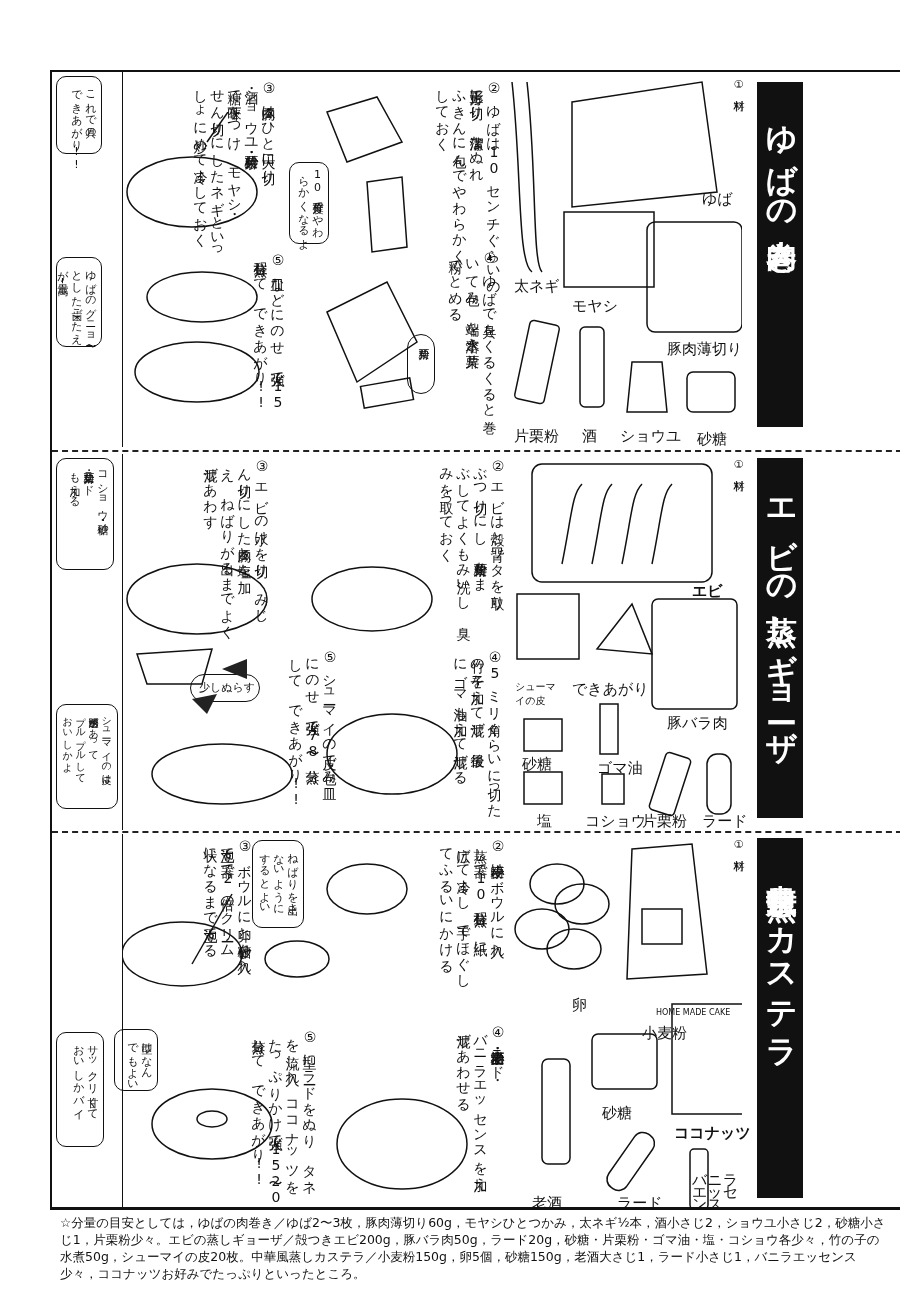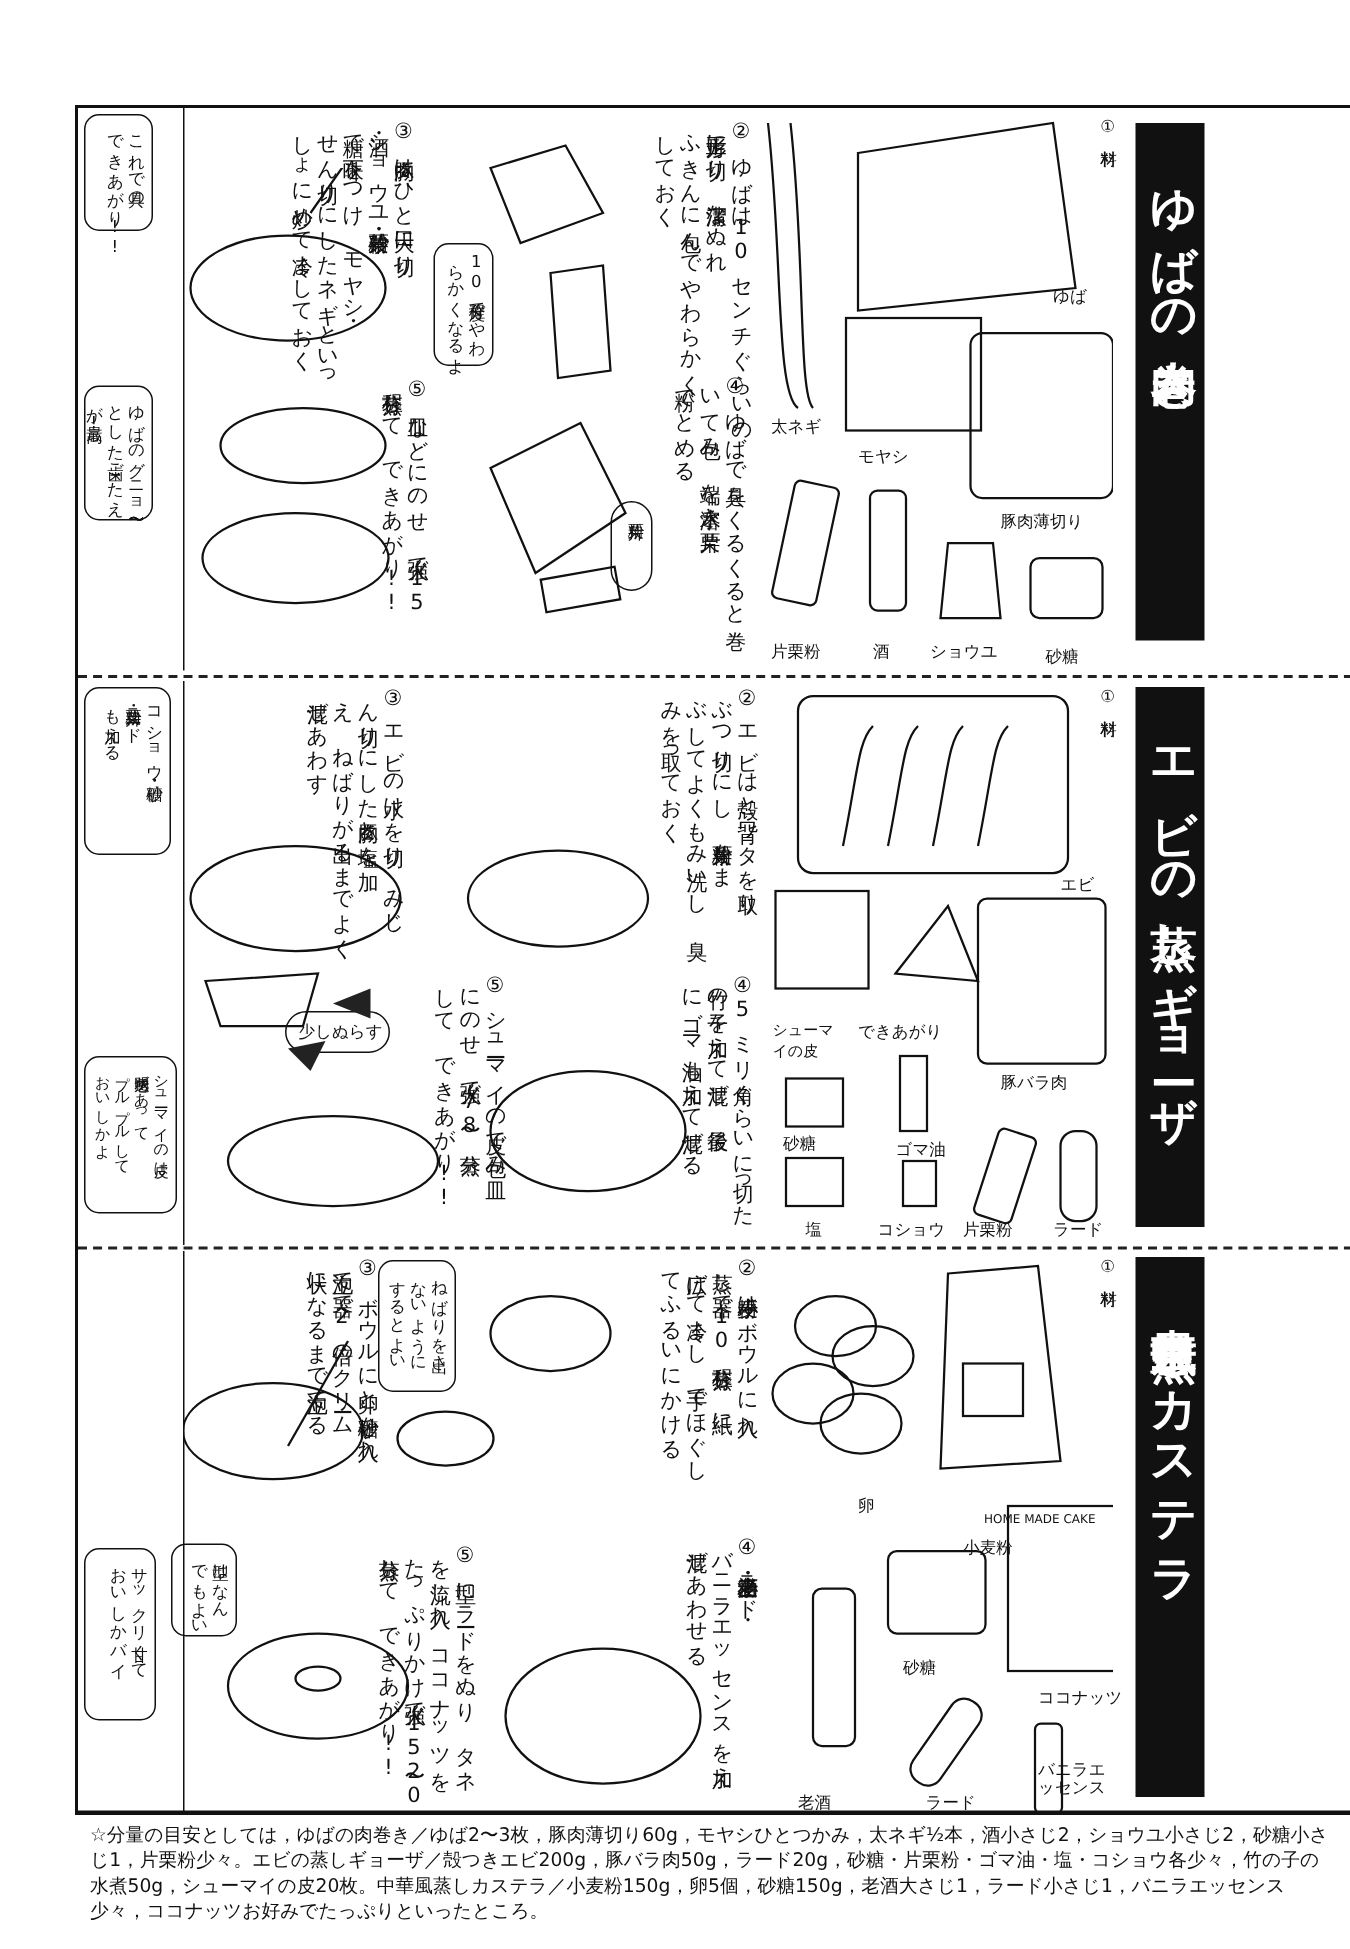--- a/index.html
+++ b/index.html
@@ -3,21 +3,21 @@
 <meta charset="utf-8">
 <style>
   html, body { margin:0; padding:0; background:#ffffff; }
   body { width:900px; height:1299px; position:relative; overflow:hidden; font-family:"DejaVu Sans", sans-serif; color:#111; }
   .frame { position:absolute; left:50px; top:70px; width:860px; height:1140px; border-top:2px solid #111; border-left:2px solid #111; border-bottom:3px solid #111; box-sizing:border-box; }
   .panel { position:absolute; left:0; width:860px; }
   .divider { position:absolute; left:0; width:860px; height:0; border-top:2px dashed #222; }
   .vt { writing-mode:vertical-rl; text-orientation:upright; font-size:14px; line-height:17px; letter-spacing:0; position:absolute; white-space:pre; }
   .title-bar { position:absolute; background:#111; color:#fff; writing-mode:vertical-rl; text-orientation:upright; font-weight:bold; font-size:31px; letter-spacing:2px; text-align:start; padding-top:22px; box-sizing:border-box; }
   .mat-label { position:absolute; writing-mode:vertical-rl; text-orientation:upright; font-size:11px; line-height:12px; }
-  .ing-label { position:absolute; font-size:11px; white-space:nowrap; }
+  .ing-label { position:absolute; font-size:15px; white-space:nowrap; }
   .bubble { position:absolute; border:1.5px solid #111; border-radius:10px; background:#fff; writing-mode:vertical-rl; text-orientation:upright; font-size:11px; line-height:14px; padding:5px 4px; box-sizing:border-box; white-space:pre; }
   .char-col { position:absolute; left:0; width:70px; border-right:1.5px solid #111; }
   .ill { position:absolute; }
   .footer { position:absolute; left:60px; top:1214px; width:830px; font-size:12.5px; line-height:17px; }
   .sketch { stroke:#111; fill:none; stroke-width:1.5; }
 </style>
 </head>
 <body>
 
 <div class="frame">
@@ -98,21 +98,21 @@
       <rect class="sketch" x="5" y="140" width="62" height="65"></rect>
       <path class="sketch" d="M85 195 L120 150 L140 200 Z"></path>
       <rect class="sketch" x="140" y="145" width="85" height="110" rx="6" fill="#ccc"></rect>
       <rect class="sketch" x="12" y="265" width="38" height="32" fill="#bbb"></rect>
       <rect class="sketch" x="88" y="250" width="18" height="50"></rect>
       <rect class="sketch" x="12" y="318" width="38" height="32" fill="#bbb"></rect>
       <rect class="sketch" x="90" y="320" width="22" height="30"></rect>
       <rect class="sketch" x="145" y="300" width="26" height="60" rx="4" transform="rotate(18 158 330)"></rect>
       <rect class="sketch" x="195" y="300" width="24" height="60" rx="10"></rect>
     </svg>
-    <div class="ing-label" style="left:655px;top:128px;">エビ</div>
+    <div class="ing-label" style="left:640px;top:128px;font-weight:bold;">エビ</div>
     <div class="ing-label" style="left:463px;top:226px;font-size:10px;width:44px;white-space:normal;font-family:Liberation Mono, monospace;">シューマイの皮</div>
     <div class="ing-label" style="left:520px;top:226px;">できあがり</div>
     <div class="ing-label" style="left:615px;top:260px;">豚バラ肉</div>
     <div class="ing-label" style="left:470px;top:301px;">砂糖</div>
     <div class="ing-label" style="left:545px;top:305px;">ゴマ油</div>
     <div class="ing-label" style="left:485px;top:358px;">塩</div>
     <div class="ing-label" style="left:533px;top:358px;">コショウ</div>
     <div class="ing-label" style="left:590px;top:358px;">片栗粉</div>
     <div class="ing-label" style="left:650px;top:358px;">ラード</div>
 
@@ -170,21 +170,21 @@
       <rect class="sketch" x="80" y="200" width="65" height="55" rx="6" fill="#bbb"></rect>
       <rect class="sketch" x="160" y="170" width="85" height="110" fill="#eee"></rect>
       <rect class="sketch" x="30" y="225" width="28" height="105" rx="6"></rect>
       <rect class="sketch" x="108" y="295" width="22" height="65" rx="10" transform="rotate(35 119 327)"></rect>
       <rect class="sketch" x="178" y="315" width="18" height="60" rx="4" fill="#444"></rect>
     </svg>
     <div class="ing-label" style="left:604px;top:174px;font-size:8px;">HOME MADE CAKE</div>
     <div class="ing-label" style="left:520px;top:162px;">卵</div>
     <div class="ing-label" style="left:590px;top:162px;margin-top:28px;">小麦粉</div>
     <div class="ing-label" style="left:550px;top:270px;">砂糖</div>
-    <div class="ing-label" style="left:640px;top:290px;">ココナッツ</div>
+    <div class="ing-label" style="left:622px;top:290px;font-weight:bold;">ココナッツ</div>
     <div class="ing-label" style="left:480px;top:360px;">老酒</div>
     <div class="ing-label" style="left:565px;top:360px;">ラード</div>
     <div class="ing-label" style="left:640px;top:340px;width:55px;white-space:normal;line-height:12px;">バニラエッセンス</div>
 
     <div class="vt" style="left:386px;top:4px;">②小麦粉はボウルに入れ
 蒸し器で10分程蒸し　紙に
 広げて冷まし　手でほぐし
 てふるいにかける</div>
     <div class="vt" style="left:150px;top:4px;">③ボウルに卵と砂糖を入れ
 泡立て器で2倍のクリーム

